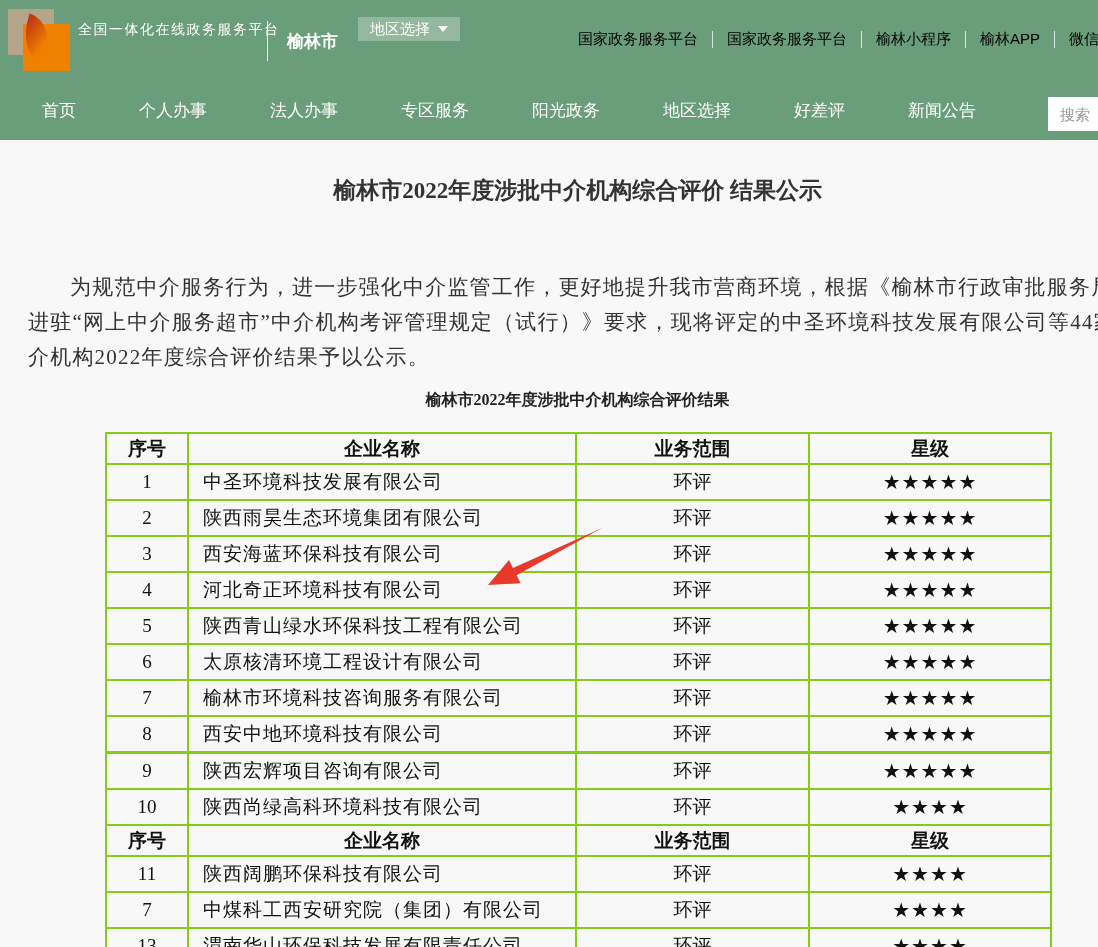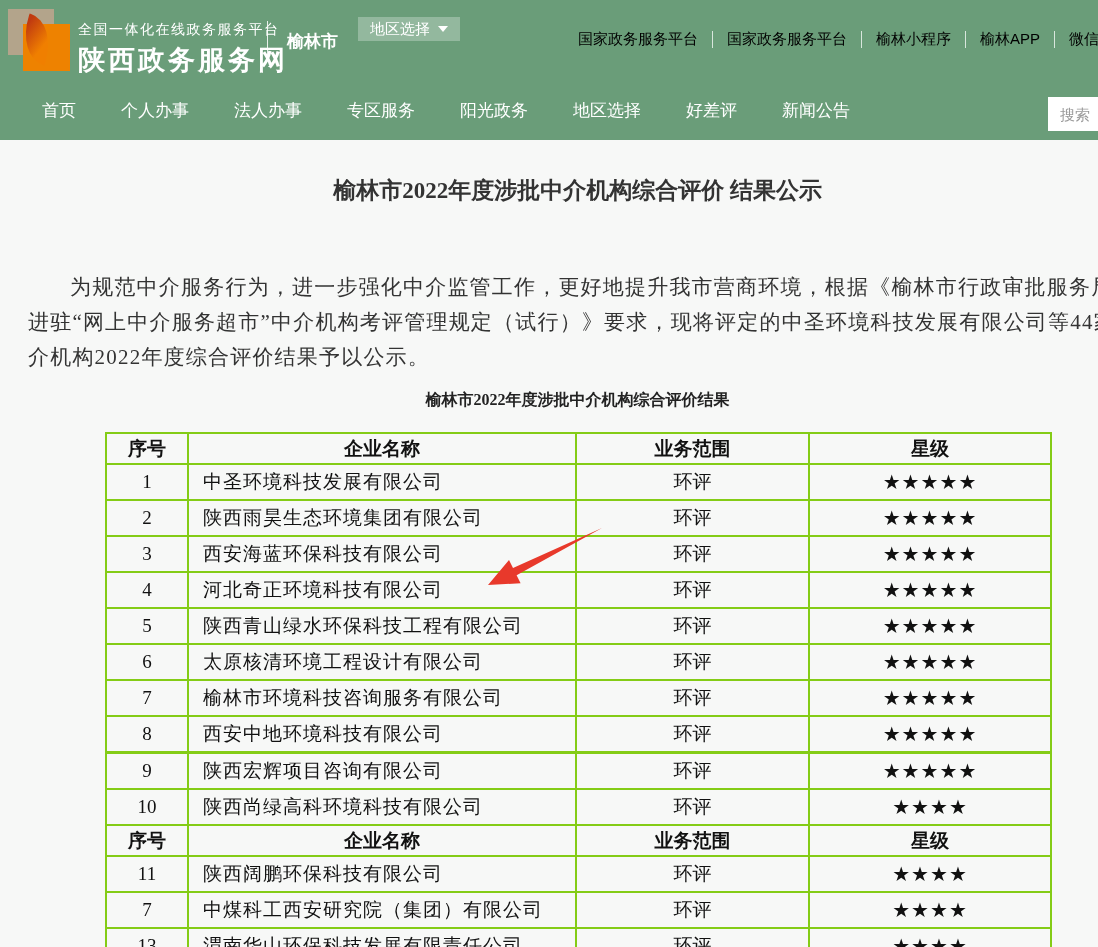--- a/index.html
+++ b/index.html
@@ -24,21 +24,21 @@
   .city{position:absolute;left:287px;top:30px;font-size:17px;font-weight:bold;}
   .region-btn{position:absolute;left:358px;top:17px;height:24px;padding:0 12px;
     background:rgba(255,255,255,.28);border:none;color:#fff;font-size:15px;cursor:pointer;}
   .caret{display:inline-block;margin-left:8px;width:0;height:0;vertical-align:2px;
     border-left:5px solid transparent;border-right:5px solid transparent;border-top:6px solid #fff;}
   .top-links{position:absolute;left:578px;top:30px;display:flex;align-items:center;white-space:nowrap;font-size:15px;}
   .top-link{color:#000000;text-decoration:none;}
   .top-links .sep{width:1px;height:17px;background:rgba(255,255,255,.75);margin:0 14px;}
 
   .mainnav{position:absolute;left:0;top:80px;width:100%;height:60px;}
-  .nav-items{position:absolute;left:42px;top:0;height:60px;display:flex;align-items:center;gap:45px;}
+  .nav-items{position:absolute;left:42px;top:0;height:60px;display:flex;align-items:center;gap:63px;}
   .nav-item{color:#fff;font-size:17px;text-decoration:none;white-space:nowrap;}
   .searchbox{position:absolute;left:1048px;top:17px;}
   .searchbox input{width:150px;height:34px;border:none;background:#fff;padding:0 0 0 12px;
     font-size:15px;color:#555;outline:none;font-family:"Liberation Sans",sans-serif;}
   .searchbox input::placeholder{color:#9a9a9a;}
 
   
   .doc{position:relative;font-family:"Liberation Serif",serif;color:#333;}
   .doc-title{margin:36px 0 0;text-align:center;font-size:23px;line-height:30px;font-weight:bold;color:#333;}
   .para{margin-top:64px;}
@@ -64,21 +64,20 @@
 <div class="page">
 
   <header class="topbar" style="background: rgb(106, 157, 121);">
     <div class="logo">
       <div class="sq1"></div>
         <div class="sq2"></div>
         <div class="leaf"></div>
     </div>
     <div class="brand">
       <div class="brand-small">全国一体化在线政务服务平台</div>
-      <div class="brand-large">陕西政务服务网</div>
     </div>
     <div class="vdivider"></div>
     <span class="city">榆林市</span>
     <button class="region-btn" style="background: rgba(255, 255, 255, 0.28);">
       <span>地区选择</span><span class="caret"></span>
     </button>
     <div class="top-links">
         <a class="top-link" href="#">国家政务服务平台</a>
         <span class="sep"></span>
         <a class="top-link" href="#">国家政务服务平台</a>

